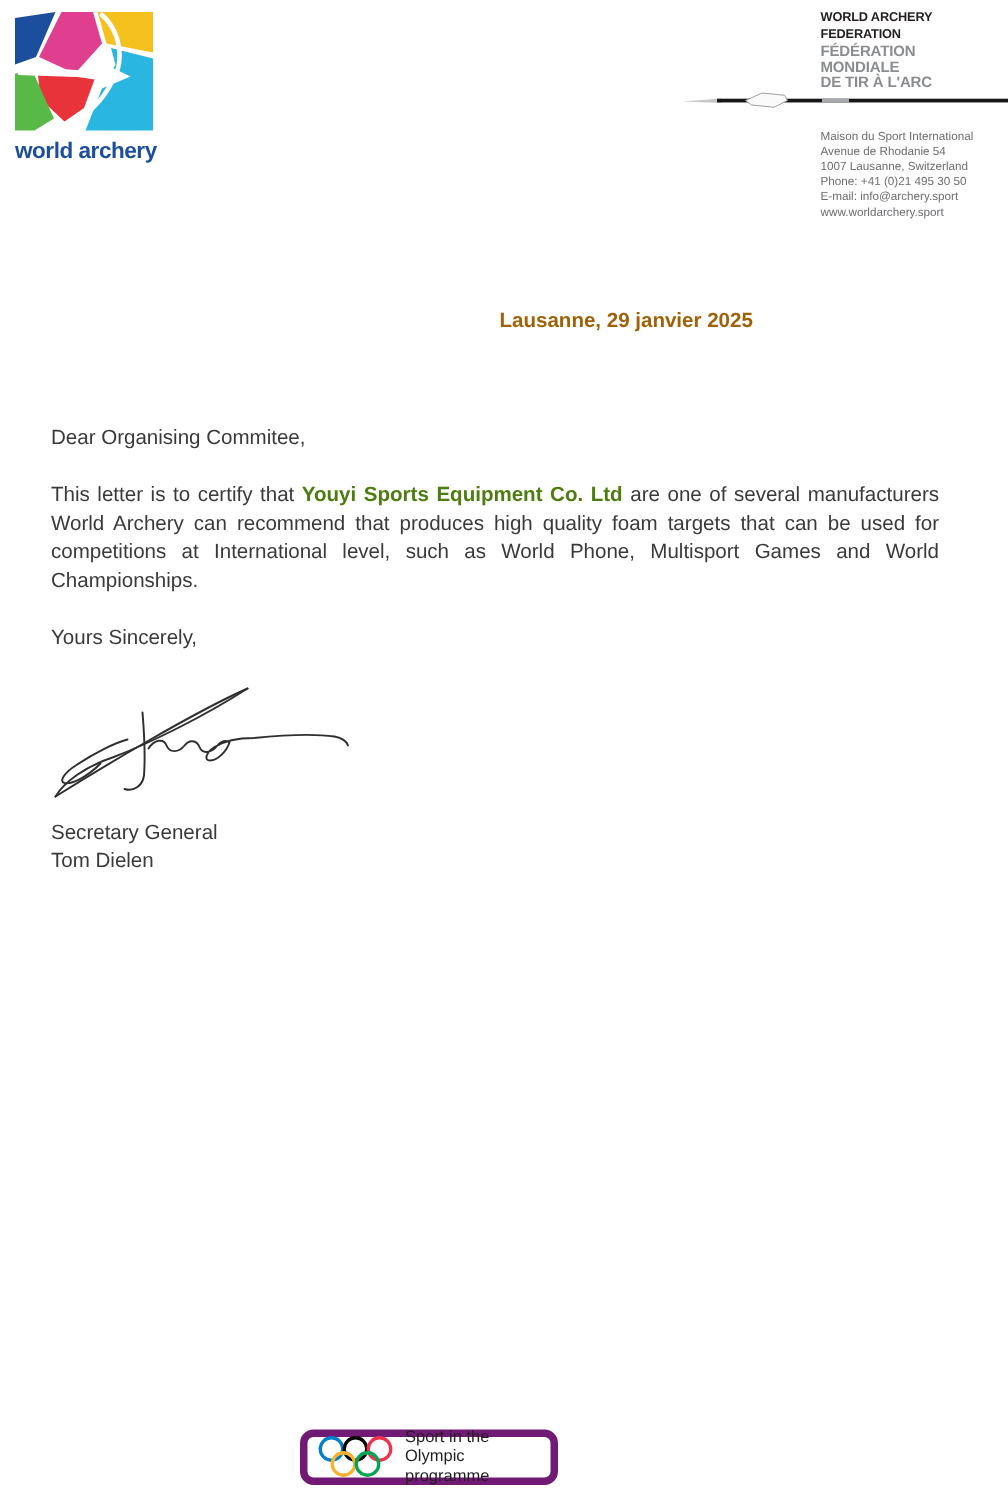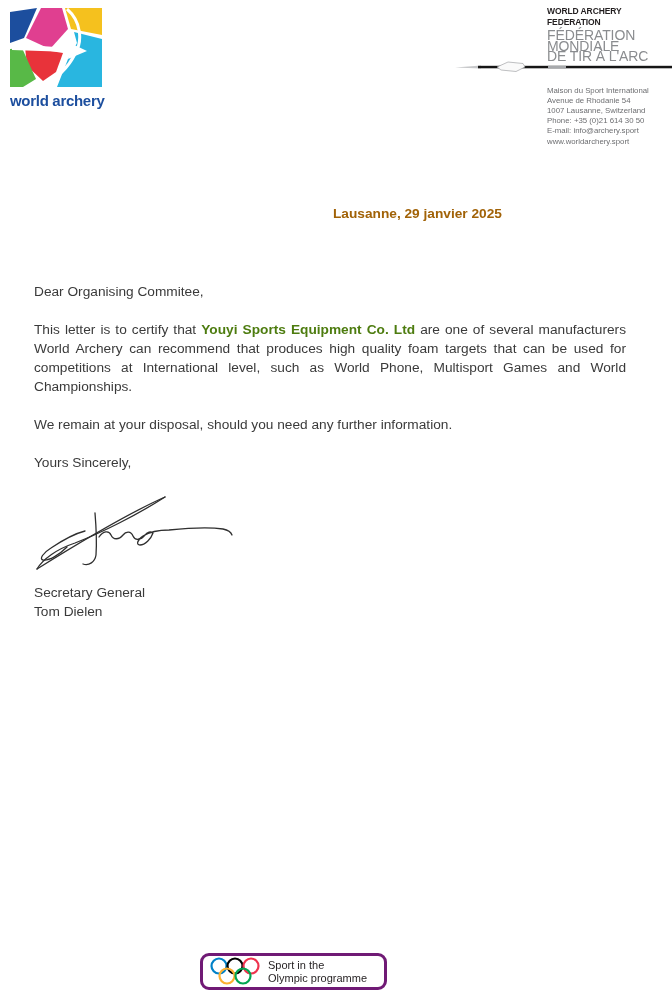--- a/index.html
+++ b/index.html
@@ -10,36 +10,36 @@
   
   .wa-logo{position:absolute;left:10px;top:8px;width:92px;}
   .wa-logo svg{display:block;}
   .wa-wordmark{
     margin-top:2px;font-size:15px;font-weight:bold;color:#1c4e9e;
     letter-spacing:-0.3px;white-space:nowrap;
   }
   
   .org-block{position:absolute;left:547px;top:6px;width:120px;}
   .org-name{font-size:8.5px;line-height:10.5px;font-weight:bold;color:#231f20;letter-spacing:-0.1px;}
-  .org-name-fr{font-size:14px;line-height:10.5px;font-weight:normal;color:#8a8c8f;letter-spacing:-0.1px;margin-top:3px;}
+  .org-name-fr{font-size:10px;line-height:10.5px;font-weight:bold;color:#8a8c8f;letter-spacing:-0.1px;margin-top:3px;}
   .org-address{margin-top:24px;font-size:7.8px;line-height:10.2px;color:#6d6e71;}
   
   .header-arrow{position:absolute;left:455px;top:61px;width:217px;height:12px;}
   
   .dateline{position:absolute;left:333px;top:206px;font-size:13.7px;color:#a16207;font-weight:bold;}
   .letter-body{position:absolute;left:10px;top:282px;width:592px;font-size:13.7px;line-height:19px;margin-left:24px;}
   .letter-body p{margin:0 0 19px 0;}
   .para-justify{text-align:justify;}
   .letter-body b{color:#4d7c0f;}
   .signature{margin:-6px 0 -2px -5px;width:210px;height:95px;}
   .signer{line-height:19px;}
   
   .olympic-badge{
-    position:absolute;left:200px;top:953px;width:187px;height:37px;
-    border:3px solid #701a75;border-radius:9px;background:#ffffff;
+    position:absolute;left:200px;top:953px;width:172px;height:37px;
+    border:5px solid #701a75;border-radius:9px;background:#ffffff;
     display:flex;align-items:center;box-sizing:border-box;padding-left:7px;
   }
   .olympic-badge .rings{flex:0 0 auto;margin-right:8px;}
   .badge-text{font-size:11px;line-height:13px;color:#231f20;}
 </style>
 </head>
 <body>
 
 <div class="page">
 
@@ -64,39 +64,38 @@
     </div>
     <div class="org-name-fr">
       <div>FÉDÉRATION</div>
       <div>MONDIALE</div>
       <div>DE TIR À L'ARC</div>
     </div>
     <div class="org-address">
       <div>Maison du Sport International</div>
       <div>Avenue de Rhodanie 54</div>
       <div>1007 Lausanne, Switzerland</div>
-      <div>Phone: +35 (0)21 614 30 50</div>
+      <div>Phone: +41 (0)21 495 30 50</div>
       <div>E-mail: info@archery.sport</div>
       <div>www.worldarchery.sport</div>
     </div>
   </div>
 
   <svg class="header-arrow" viewBox="0 0 217 12">
     <polygon points="0,6.6 26,4.6 26,7.6" fill="#c7c8ca"></polygon>
     <rect x="23" y="4.8" width="194" height="2.5" fill="#161616"></rect>
     <rect x="93" y="4.8" width="18" height="2.5" fill="#a7a9ac"></rect>
     <path d="M42,6 L53,1 L68,2.5 L70,6 L61,10.5 L46,9 Z" fill="#fafafa" stroke="#939598" stroke-width="0.6"></path>
   </svg>
 
   <div class="dateline">Lausanne, 29 janvier 2025</div>
 
   <div class="letter-body">
     <p>Dear Organising Commitee,</p>
     <p class="para-justify"><span>This letter is to certify that </span><b>Youyi Sports Equipment Co. Ltd</b><span>  are one of several manufacturers World Archery can recommend that produces high quality foam targets that can be used for competitions at International level, such as World Phone, Multisport Games and World Championships.</span></p>
-    <p>We remain at your disposal, should you need any further information.</p>
     <p>Yours Sincerely,</p>
 
     <svg class="signature" viewBox="0 0 210 95">
       <g fill="none" stroke="#2f2f2f" stroke-width="1.3" stroke-linecap="round">
         <path d="M8,84 C40,64 100,28 136,12"></path>
         <path d="M136,12 C108,30 72,48 46,58 C28,64 14,74 8,84"></path>
         <path d="M38,62 C30,70 20,76 14,75 C10,74 14,68 22,63 C34,55 48,48 56,46"></path>
         <path d="M66,28 C67,40 68,56 67,70 C66,77 60,81 54,79"></path>
         <path d="M70,52 C74,46 80,45 82,50 C84,55 90,55 94,50 C97,46 102,46 104,51 C106,56 112,55 116,50 C118,47 122,46 124,48 C122,54 116,60 111,60 C107,60 108,55 114,51 C122,46 132,45 140,45 C160,43 180,42 194,44 C199,45 202,47 203,50"></path>
       </g>

